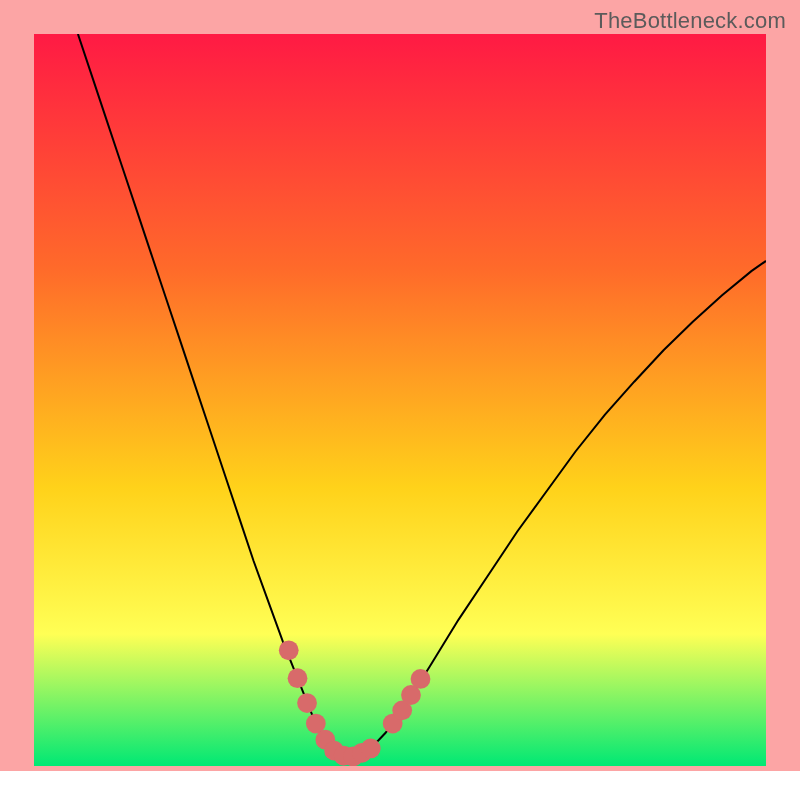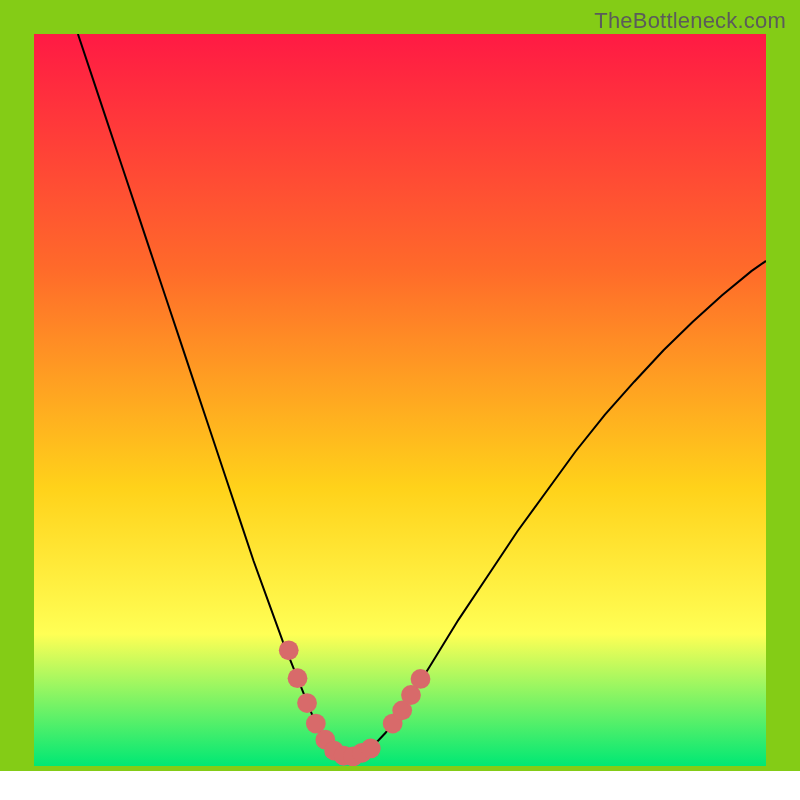--- a/index.html
+++ b/index.html
@@ -1,16 +1,16 @@
 <!DOCTYPE html>
 <html><head>
 <meta charset="utf-8">
 <style>
   html,body{margin:0;padding:0;width:800px;height:800px;overflow:hidden;font-family:Arial,Helvetica,sans-serif}
-  .frame{position:relative;width:800px;height:771px;background:#84cc16}
+  .frame{position:relative;width:800px;height:771px;background:#fca5a5}
   .plot{position:absolute;left:34px;top:34px;width:732px;height:732px}
   .attrib{position:absolute;top:8px;right:14px;color:#5b5b5b;font-size:22px;letter-spacing:0.2px}
 </style>
 </head>
 <body>
 
 <div class="frame">
   <svg class="plot" viewBox="0 0 100 100" preserveAspectRatio="none">
     <defs>
       <linearGradient id="bg" x1="0" y1="0" x2="0" y2="1">

